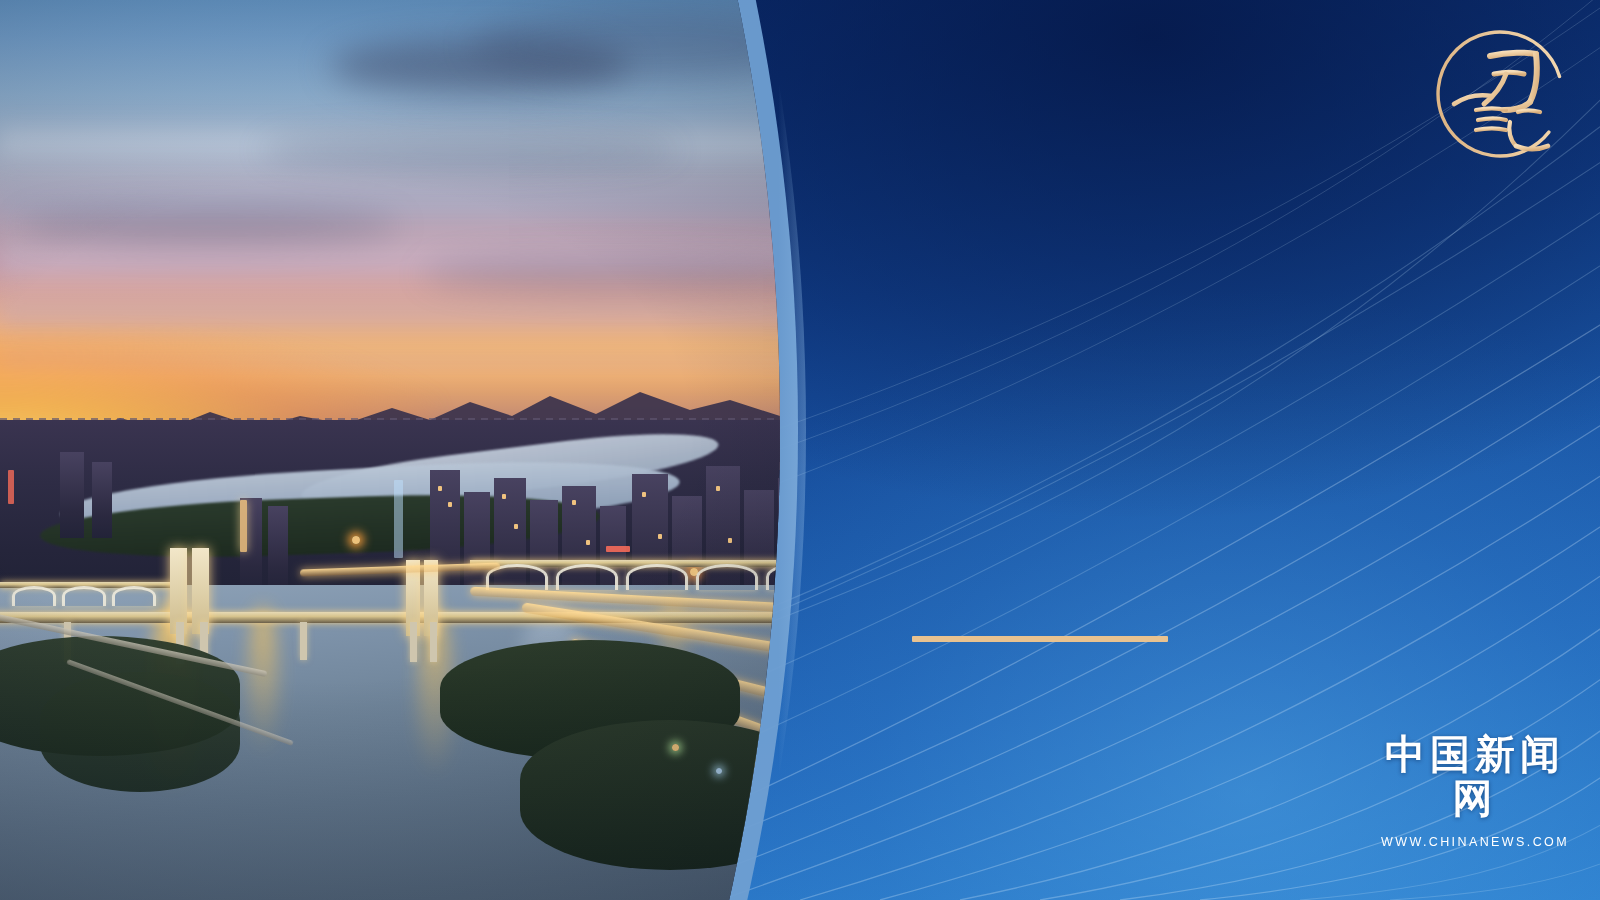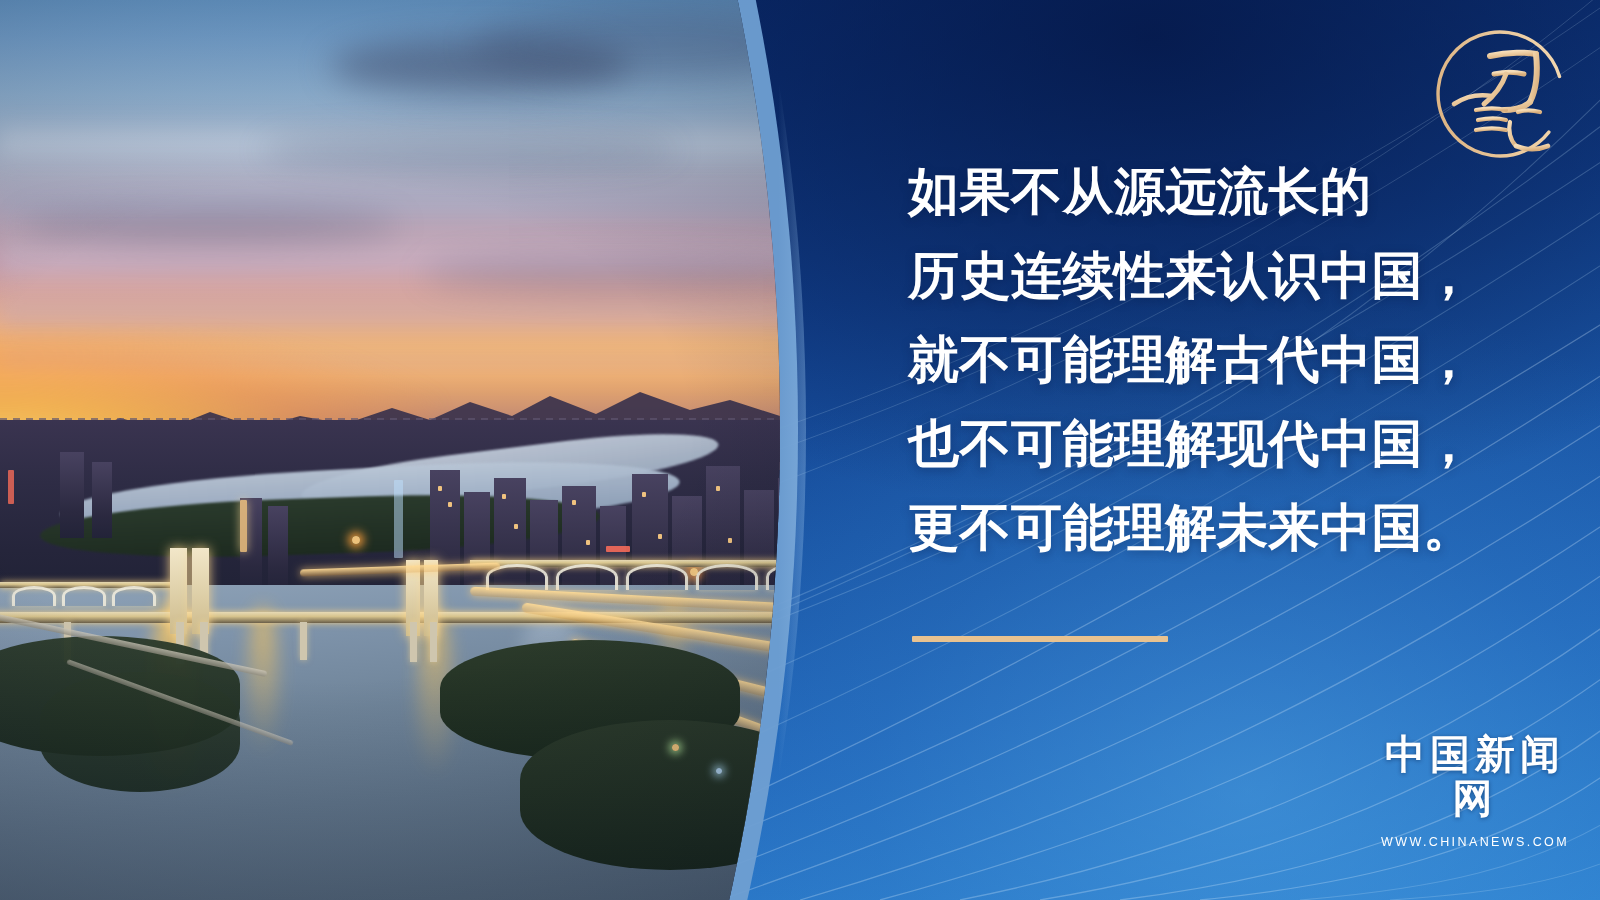--- a/index.html
+++ b/index.html
@@ -393,27 +393,20 @@
         <path d="M88,106 L110,106" stroke-width="4"></path>
         <path d="M88,96 L88,114" stroke-width="4"></path>
         <path d="M110,96 L110,114" stroke-width="4"></path>
         <path d="M88,114 L110,114" stroke-width="4"></path>
         <path d="M78,96 C76,104 78,114 84,120" stroke-width="4.2"></path>
         <path d="M84,120 C94,124 106,124 116,120" stroke-width="4.6"></path>
       </g>
     </svg>
   </div>
 
-  <div class="quote">
-    <div class="qline">如果不从源远流长的</div>
-    <div class="qline">历史连续性来认识中国，</div>
-    <div class="qline">就不可能理解古代中国，</div>
-    <div class="qline">也不可能理解现代中国，</div>
-    <div class="qline">更不可能理解未来中国。</div>
-  </div>
 
   <div class="rule"></div>
 
 
   <div class="cnlogo">
     <div class="cn-cn">中国新闻网</div>
     <div class="cn-url">WWW.CHINANEWS.COM</div>
   </div>
 
 </div>

